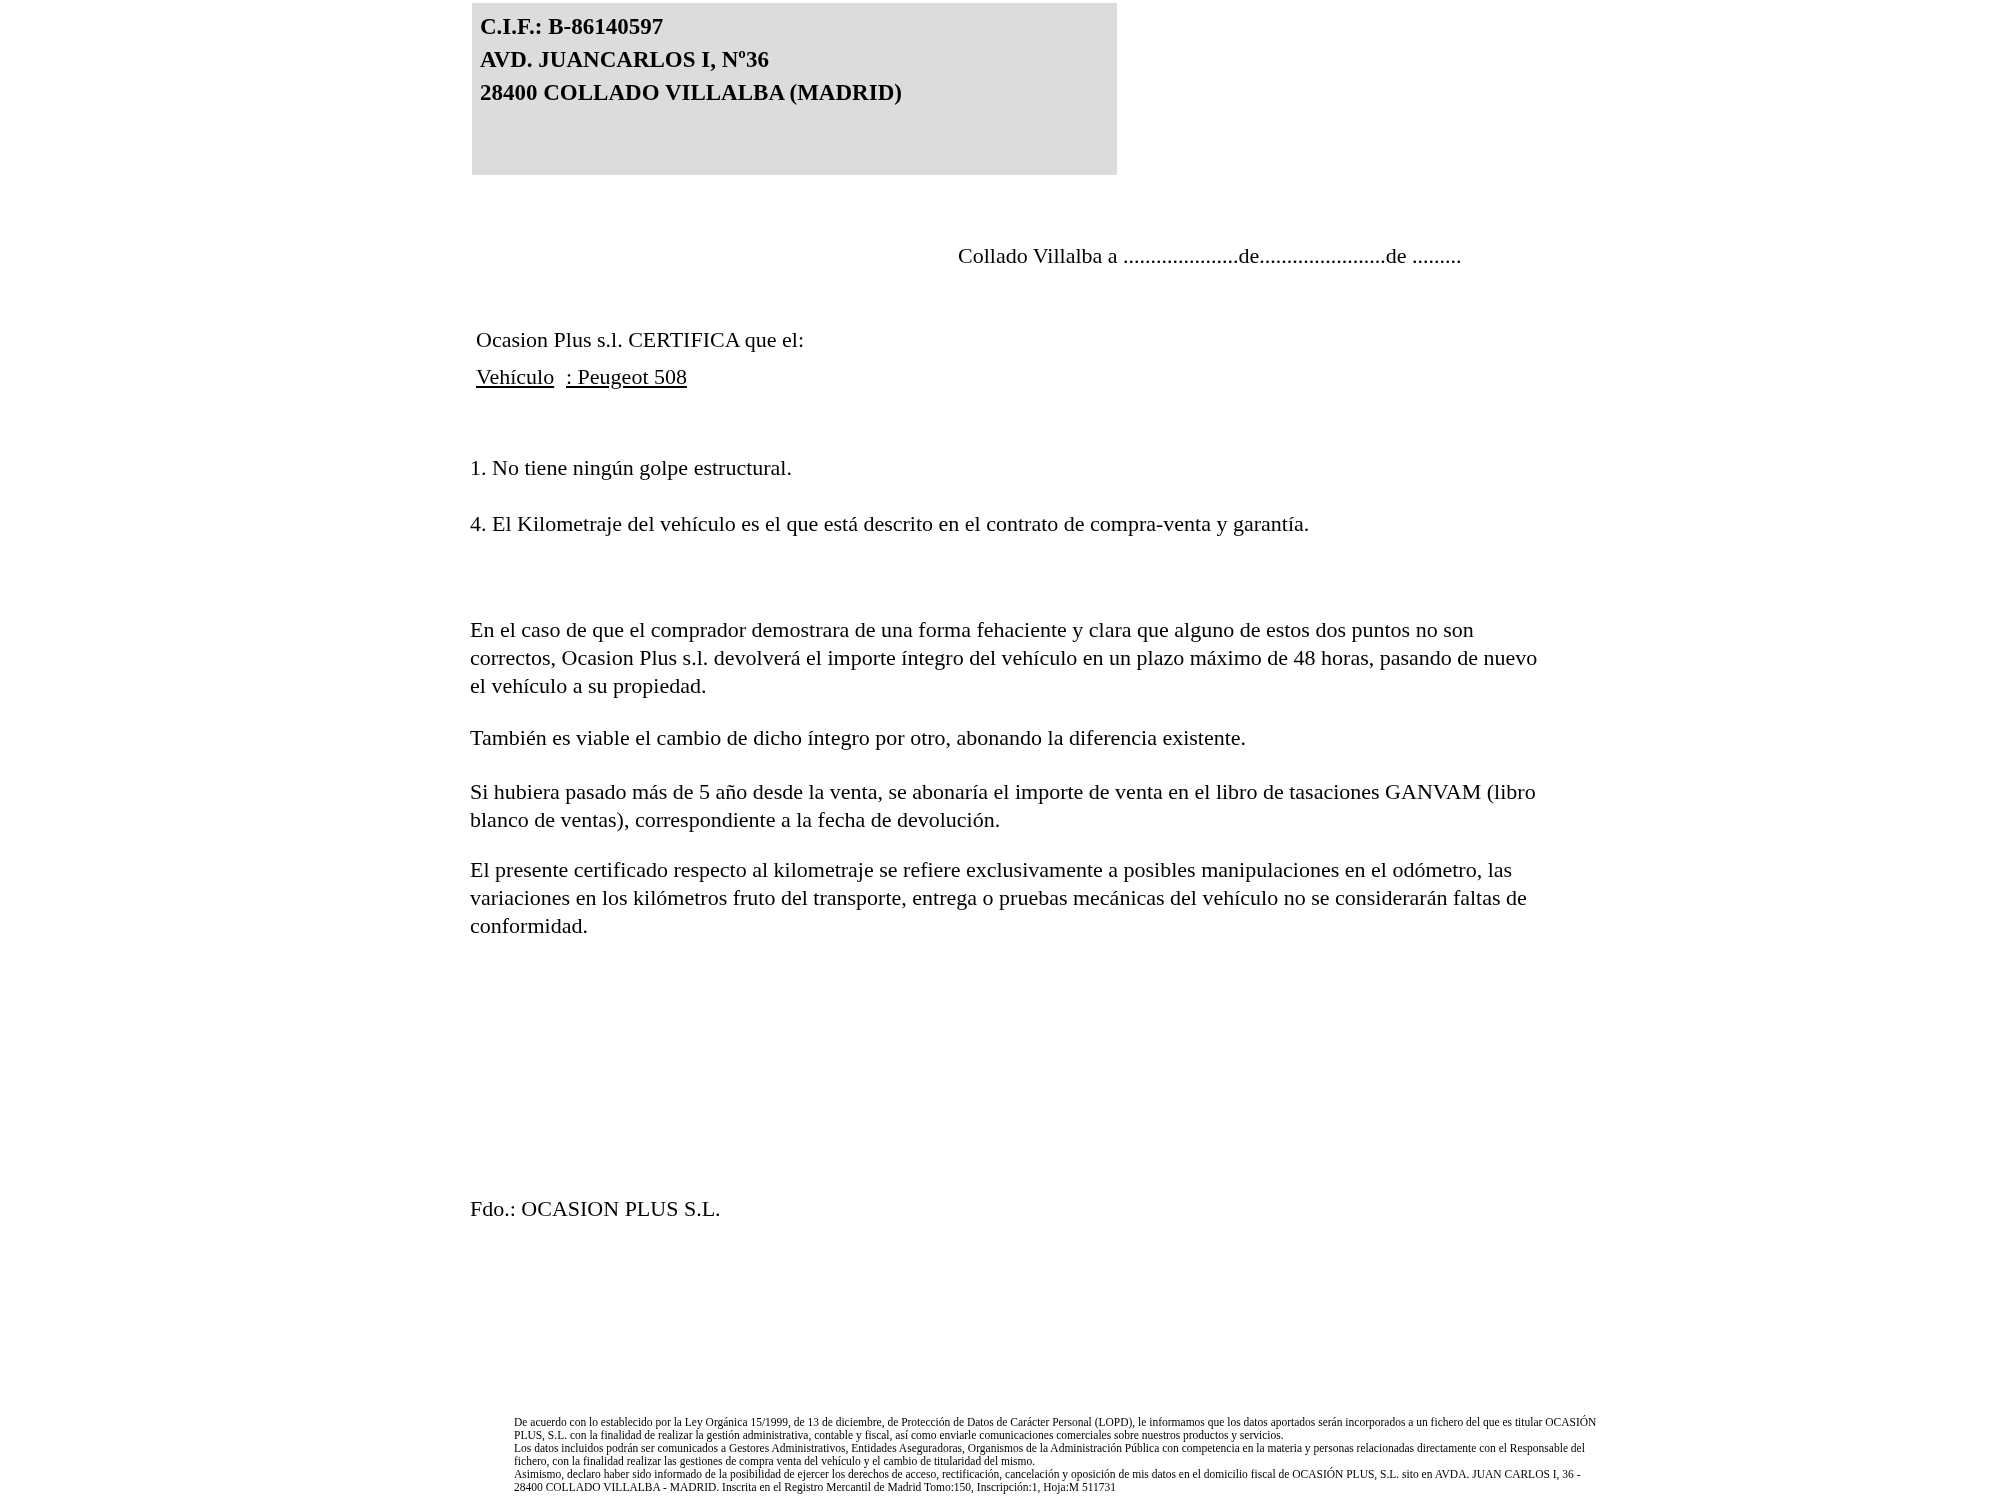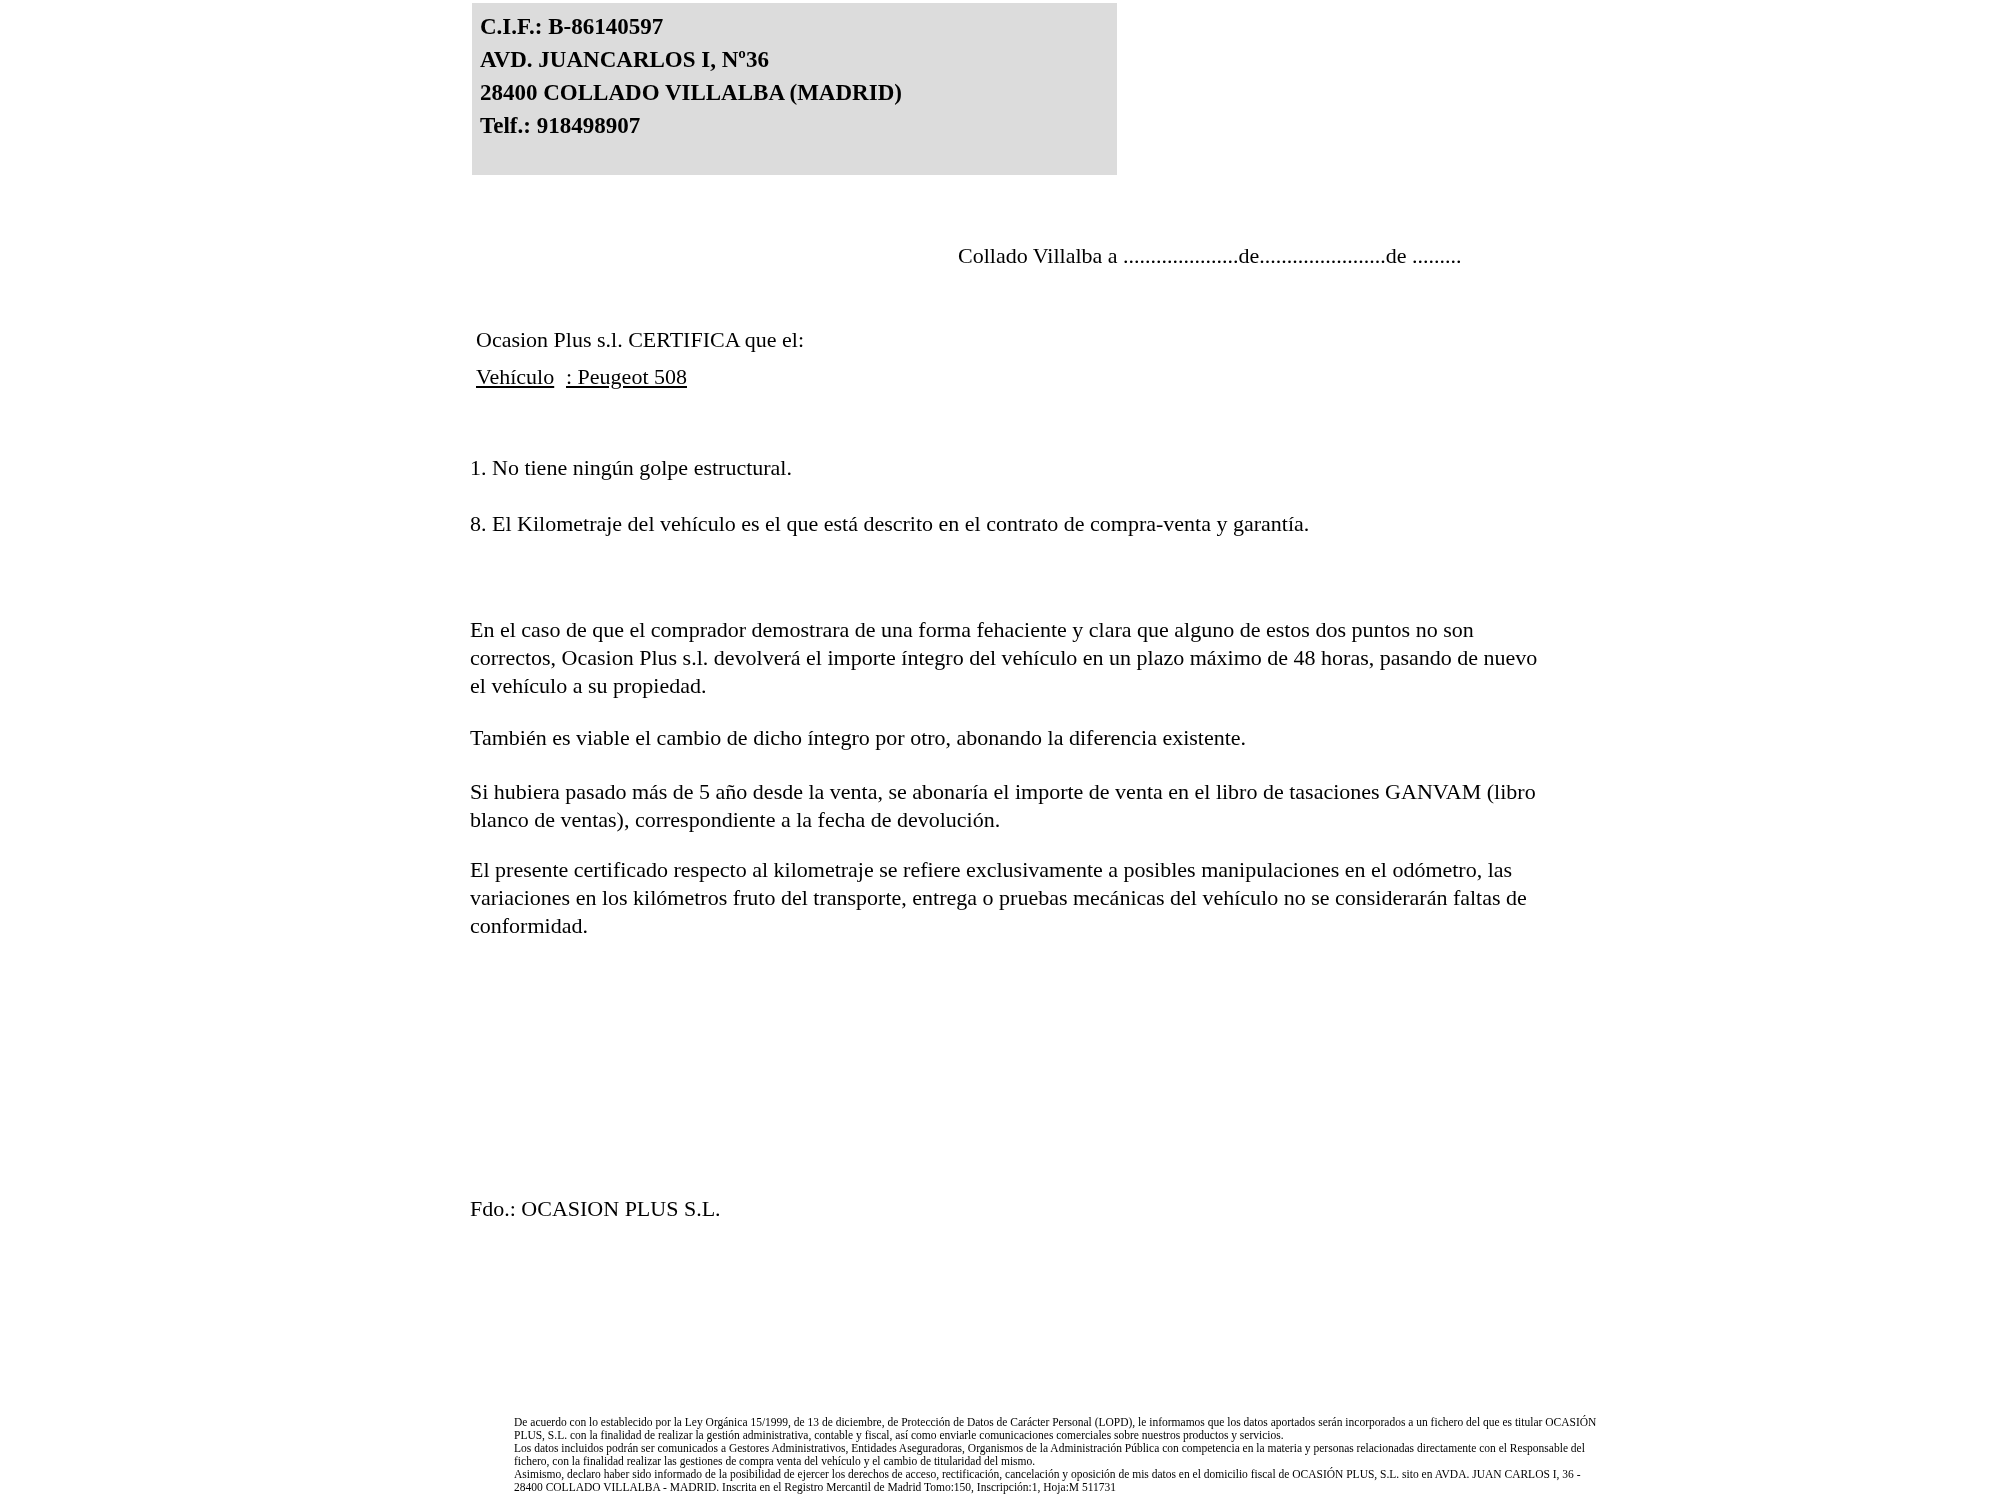--- a/index.html
+++ b/index.html
@@ -92,34 +92,33 @@
   }
   .legal-para { margin: 0; }
 </style>
 </head>
 <body>
 
 <div id="letterhead" class="abs">
   <div class="lh-line">C.I.F.: B-86140597</div>
   <div class="lh-line">AVD. JUANCARLOS I, Nº36</div>
   <div class="lh-line">28400 COLLADO VILLALBA (MADRID)</div>
-  <div class="lh-line">Telf.: 918498907</div>
 </div>
 
 <div id="date-line" class="abs">Collado Villalba a .....................de.......................de .........</div>
 
 <div id="cert-block" class="abs">
   <div>Ocasion Plus s.l. CERTIFICA que el:</div>
   <div class="field-row">
     <span class="field-label">Vehículo</span><span>: Peugeot 508</span>
   </div>
 </div>
 
 <div id="clause-1" class="abs">1. No tiene ningún golpe estructural.</div>
-<div id="clause-2" class="abs">8. El Kilometraje del vehículo es el que está descrito en el contrato de compra-venta y garantía.</div>
+<div id="clause-2" class="abs">4. El Kilometraje del vehículo es el que está descrito en el contrato de compra-venta y garantía.</div>
 
 <div id="para-refund" class="abs para">En el caso de que el comprador demostrara de una forma fehaciente y clara que alguno de estos dos puntos no son correctos, Ocasion Plus s.l. devolverá el importe íntegro del vehículo en un plazo máximo de 48 horas, pasando de nuevo el vehículo a su propiedad.</div>
 <div id="para-exchange" class="abs para">También es viable el cambio de dicho íntegro por otro, abonando la diferencia existente.</div>
 <div id="para-ganvam" class="abs para">Si hubiera pasado más de 5 año desde la venta, se abonaría el importe de venta en el libro de tasaciones GANVAM (libro blanco de ventas), correspondiente a la fecha de devolución.</div>
 <div id="para-odometer" class="abs para">El presente certificado respecto al kilometraje se refiere exclusivamente a posibles manipulaciones en el odómetro, las variaciones en los kilómetros fruto del transporte, entrega o pruebas mecánicas del vehículo no se considerarán faltas de conformidad.</div>
 
 <div id="signature-line" class="abs">Fdo.: OCASION PLUS S.L.</div>
 
 <div id="legal-footer" class="abs">
   <p class="legal-para">De acuerdo con lo establecido por la Ley Orgánica 15/1999, de 13 de diciembre, de Protección de Datos de Carácter Personal (LOPD), le informamos que los datos aportados serán incorporados a un fichero del que es titular OCASIÓN PLUS, S.L. con la finalidad de realizar la gestión administrativa, contable y fiscal, así como enviarle comunicaciones comerciales sobre nuestros productos y servicios.</p>

